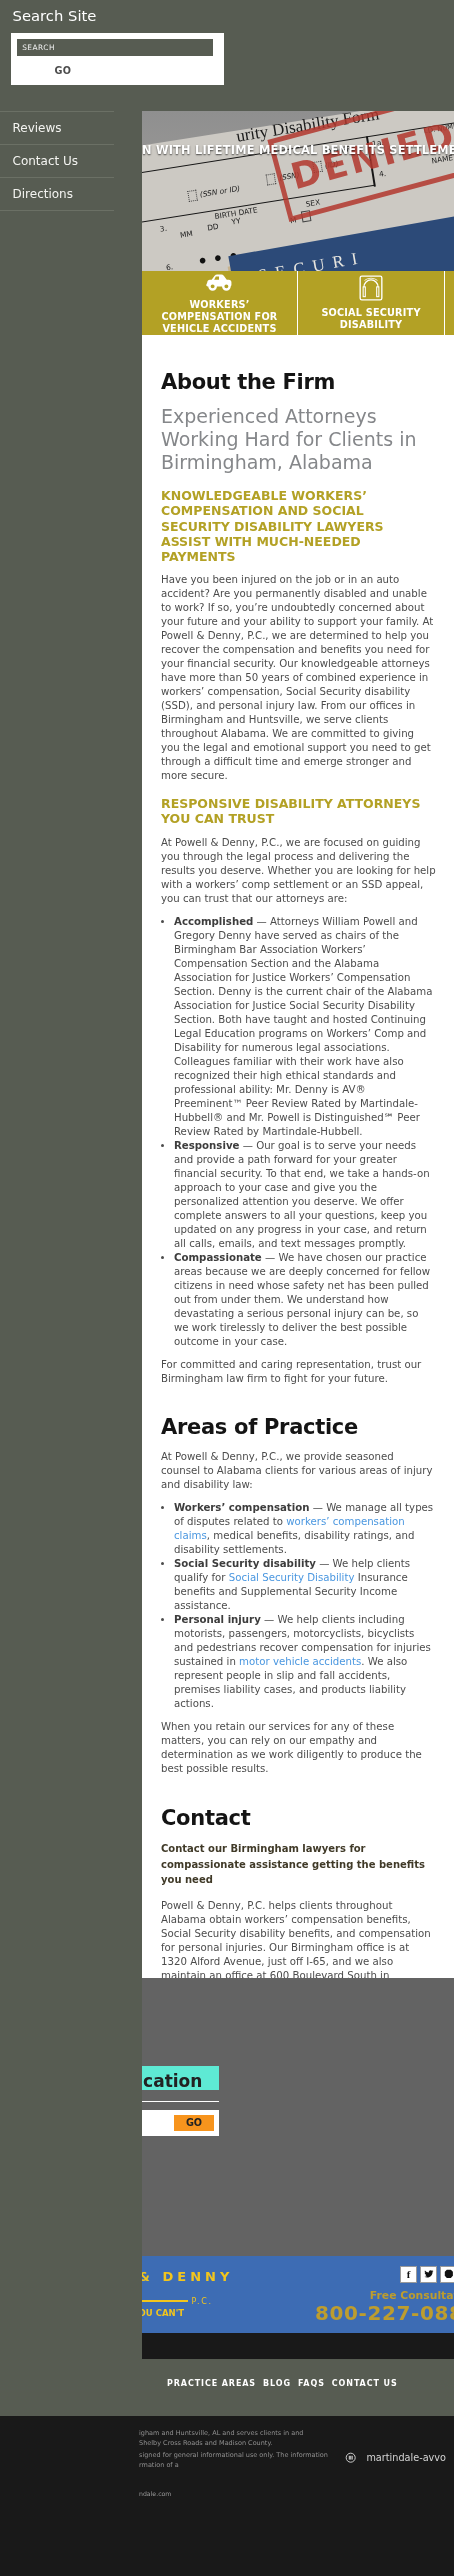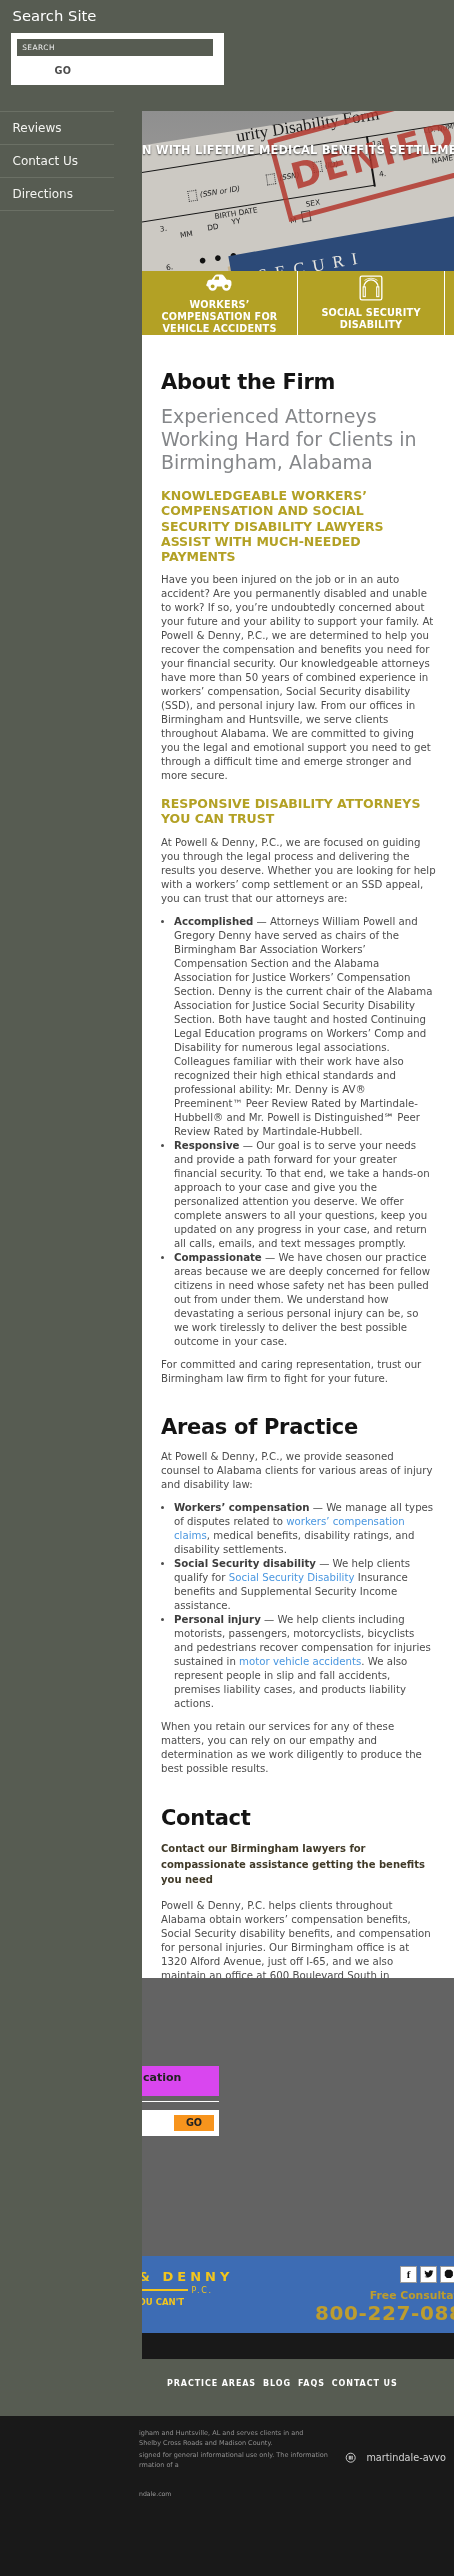--- a/index.html
+++ b/index.html
@@ -54,31 +54,31 @@
   .content h2{font-size:19px;font-weight:normal;color:#85878a;line-height:23px;margin:0 0 13.6px;}
   .content h3{font-size:12.5px;font-weight:bold;color:#b3a125;line-height:15.3px;margin:12.5px 0 9px;}
   .content p,.content li{font-size:10.2px;color:#4c4c4c;line-height:14px;}
   .content p{margin:0 0 9px;}
   .content ul{margin:0 0 9px;padding-left:13px;}
   .content .b{font-weight:bold;color:#3d3d3d;}
   .content .lnk{color:#4a97e0;cursor:pointer;}
   .contact-sub{font-size:10px;font-weight:bold;color:#403a28;line-height:15.3px;margin:2.3px 0 11.4px;}
   
   .gray-zone{position:relative;width:312px;height:278px;background:#636363;}
-  .w-box1{position:absolute;left:0;top:88px;width:77px;height:30px;background:#d946ef;
-       font-weight:bold;font-size:11px;color:#222;padding:5.1px 0 0 1.1px;box-sizing:border-box;}
+  .w-box1{position:absolute;left:0;top:88px;width:77px;height:24px;background:#5eead4;
+       font-weight:bold;font-size:17px;color:#222;padding:5.1px 0 0 1.1px;box-sizing:border-box;}
   .w-line{position:absolute;left:0;top:123px;width:77px;height:1.1px;background:#fff;}
   .w-box2{position:absolute;left:0;top:132px;width:77px;height:25.5px;background:#fff;}
   .go-orange{position:absolute;left:32px;top:4.5px;width:40px;height:16.5px;background:#f7941d;
        color:#222;font-weight:bold;font-size:9.7px;display:flex;align-items:center;justify-content:center;cursor:pointer;}
   
   .blue-footer{position:relative;width:312px;height:77px;background:#3d6cb4;overflow:hidden;padding-left:32px;}
   .logo{position:absolute;left:-3.4px;top:12.5px;}
   .logo-top{color:#f2c51d;font-weight:bold;font-size:13px;letter-spacing:4px;white-space:nowrap;}
-  .logo-row2{display:flex;align-items:center;margin-top:2px;}
+  .logo-row2{display:flex;align-items:center;margin-top:13px;}
   .logo-line{width:49px;height:1.1px;background:#f2c51d;margin-right:4px;}
   .logo-pc{color:#f2c51d;font-size:8px;letter-spacing:1.7px;}
   .tagline{color:#f2c51d;font-weight:bold;font-size:8.5px;margin-top:2.8px;white-space:nowrap;}
   .socials{position:absolute;right:8.5px;top:9.7px;display:flex;gap:2.8px;}
   .soc{width:15.3px;height:15.3px;background:#fff;border:0.6px solid #9a9a9a;display:flex;
        align-items:center;justify-content:center;cursor:pointer;}
   .soc .fb{font-family:"Liberation Serif",serif;font-weight:bold;font-size:10.8px;color:#111;}
   .free{position:absolute;right:8.5px;top:33px;color:#bd9d2e;font-weight:bold;font-size:10.8px;}
   .phone{position:absolute;right:8px;top:45px;color:#bd9d2e;font-weight:bold;font-size:20px;letter-spacing:0.6px;white-space:nowrap;}
   

